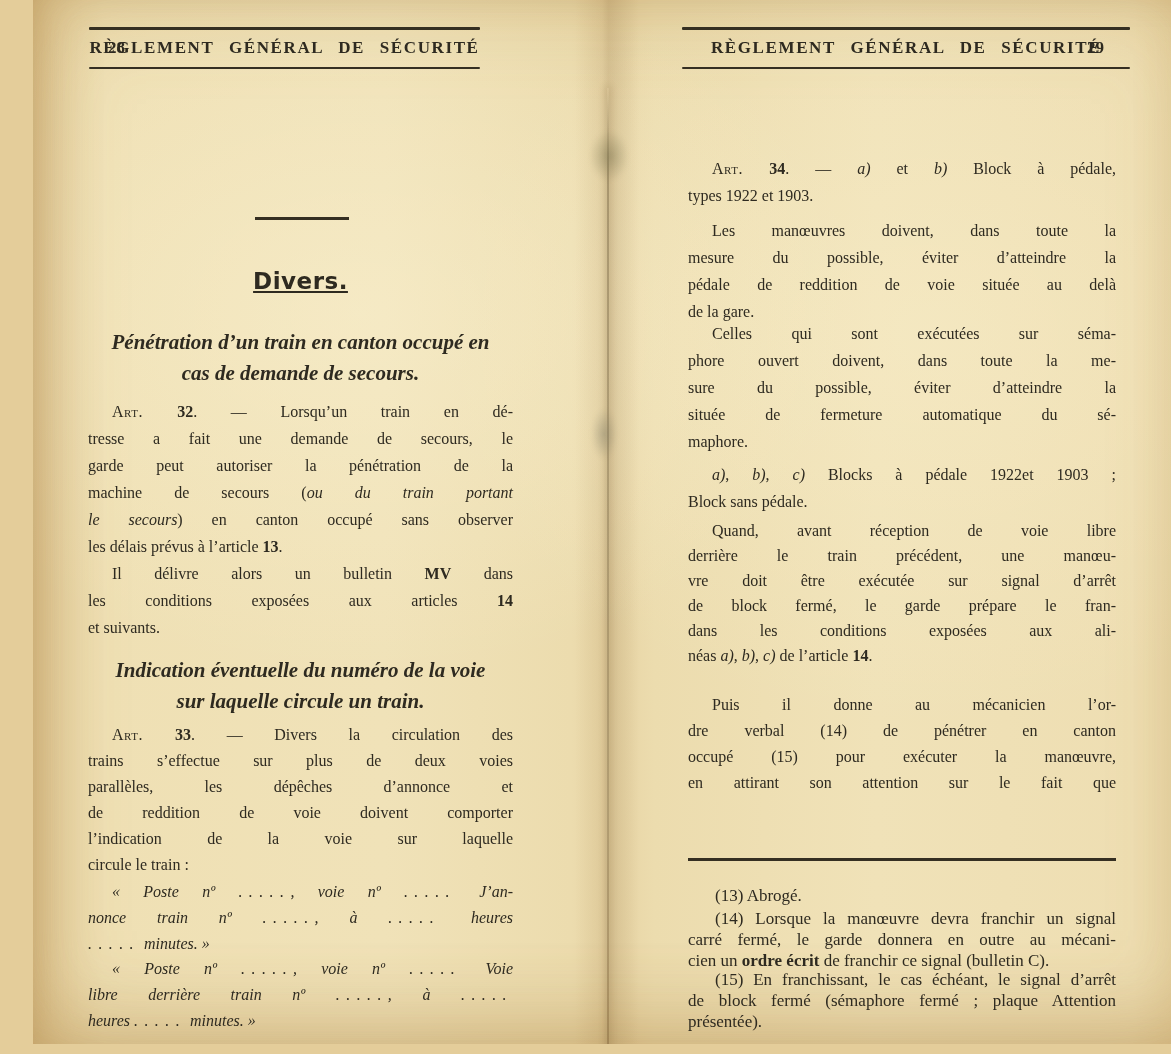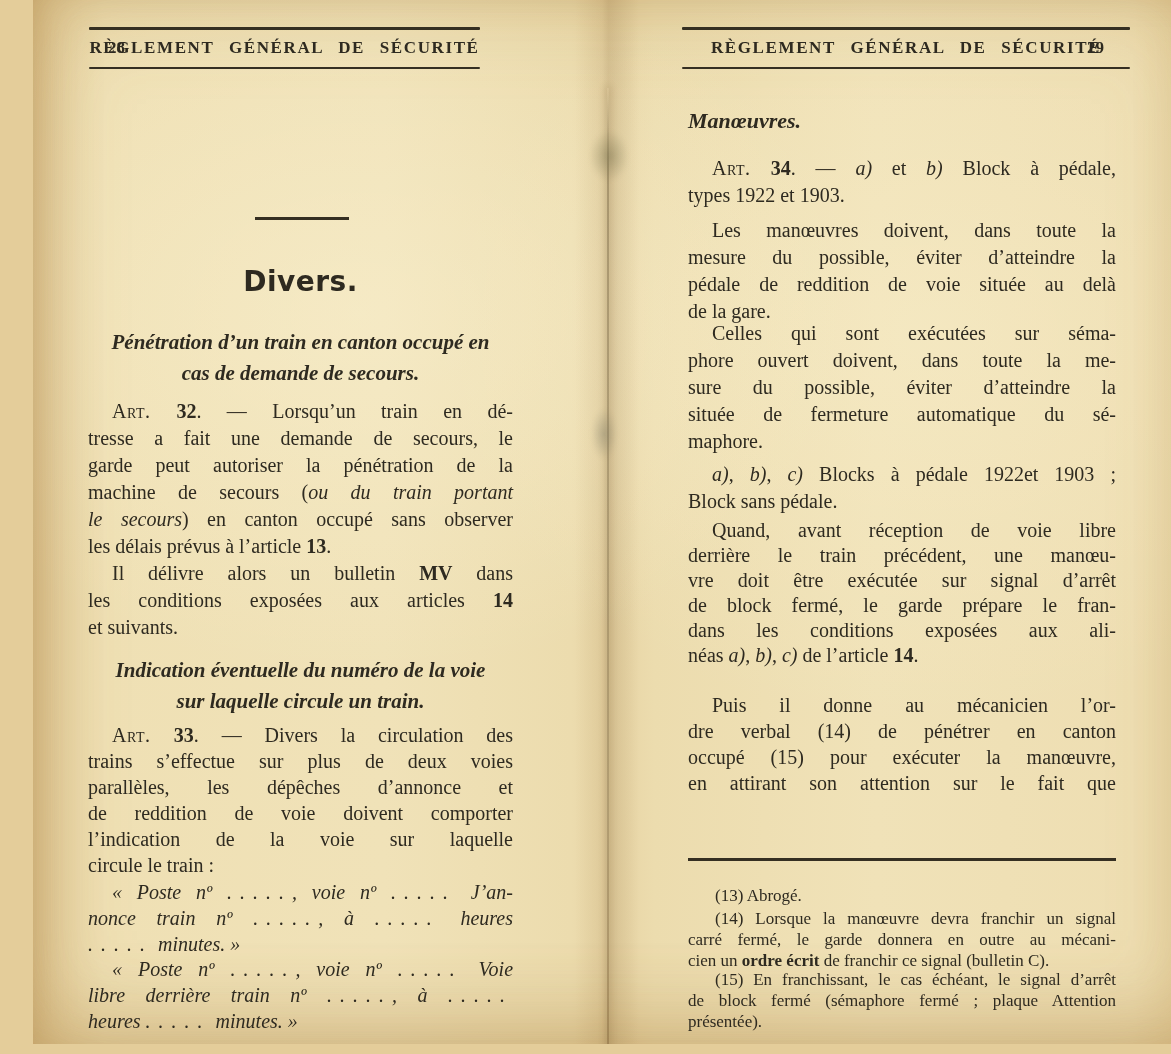--- a/index.html
+++ b/index.html
@@ -41,27 +41,27 @@
   .rule{position:absolute; left:0; right:0; height:3px; background:var(--rule); border-radius:1px;}
   .rule.top{top:0;}
   .rule.bot{bottom:0; height:2px;}
   .runrow{position:absolute; left:0; right:0; top:6px; bottom:6px; display:flex; align-items:center; justify-content:center;}
   .rtitle{font-weight:bold; font-size:17px; letter-spacing:1.6px; word-spacing:9px; white-space:nowrap;}
   .pnum{position:absolute; top:50%; transform:translateY(-50%); font-weight:bold; font-size:17px;}
   .page.left .pnum{left:19px;}
   .page.right .pnum{right:26px;}
 
   
-  .blk{position:absolute; font-size:20px; line-height:27px;}
+  .blk{position:absolute; font-size:16px; line-height:27px;}
   .page.left  .blk{left:55px; width:425px;}
   .page.right .blk{left:69px; width:428px;}
 
   .chapter{top:148px; text-align:center; font-size:23px; letter-spacing:6px; font-weight:normal; margin:0;}
   .chaprule{position:absolute; top:217px; left:222px; width:94px; height:3px; background:var(--rule);}
-  .divers{top:268px; text-align:center; font-family:"DejaVu Sans","Liberation Sans",sans-serif; font-weight:bold; font-size:28px; letter-spacing:.5px; margin:0;}
+  .divers{top:268px; text-align:center; font-family:"DejaVu Sans","Liberation Sans",sans-serif; font-weight:bold; font-size:23px; letter-spacing:.5px; margin:0;text-decoration:underline;}
   .subhead{font-weight:bold; font-style:italic; font-size:21px; line-height:31px; margin:0;}
   .sh1{top:327px;} .sh2{top:655px;}
   .manoeuvres{top:107px; font-weight:bold; font-style:italic; font-size:22px; margin:0; text-align:left;}
 
   .art32{top:398px;}
   .art33{top:722px; line-height:26px;}
   .quote{font-style:italic; line-height:26px;}
   .q1{top:879px;} .q2{top:956px;}
 
   .p34a{top:155px;} .p34b{top:217px;} .p34c{top:320px;}
@@ -155,21 +155,20 @@
   <section class="page right">
     <header class="runhead">
       <div class="rule top"></div>
       <div class="runrow">
         <span class="rtitle">RÈGLEMENT GÉNÉRAL DE SÉCURITÉ</span>
         <span class="pnum">29</span>
       </div>
       <div class="rule bot"></div>
     </header>
 
-    <h3 class="blk manoeuvres">Manœuvres.</h3>
 
     <div class="blk p34a p-ind">
         <div class="tline"><span class="s-sc">Art. </span><span class="s-b">34</span><span>. — </span><span class="s-i">a)</span><span> et </span><span class="s-i">b)</span><span> Block à pédale,</span></div>
         <div class="tline tlast"><span>types 1922 et 1903.</span></div>
       </div>
     <div class="blk p34b p-ind">
         <div class="tline"><span>Les manœuvres doivent, dans toute la</span></div>
         <div class="tline"><span>mesure du possible, éviter d’atteindre la</span></div>
         <div class="tline"><span>pédale de reddition de voie située au delà</span></div>
         <div class="tline tlast"><span>de la gare.</span></div>

